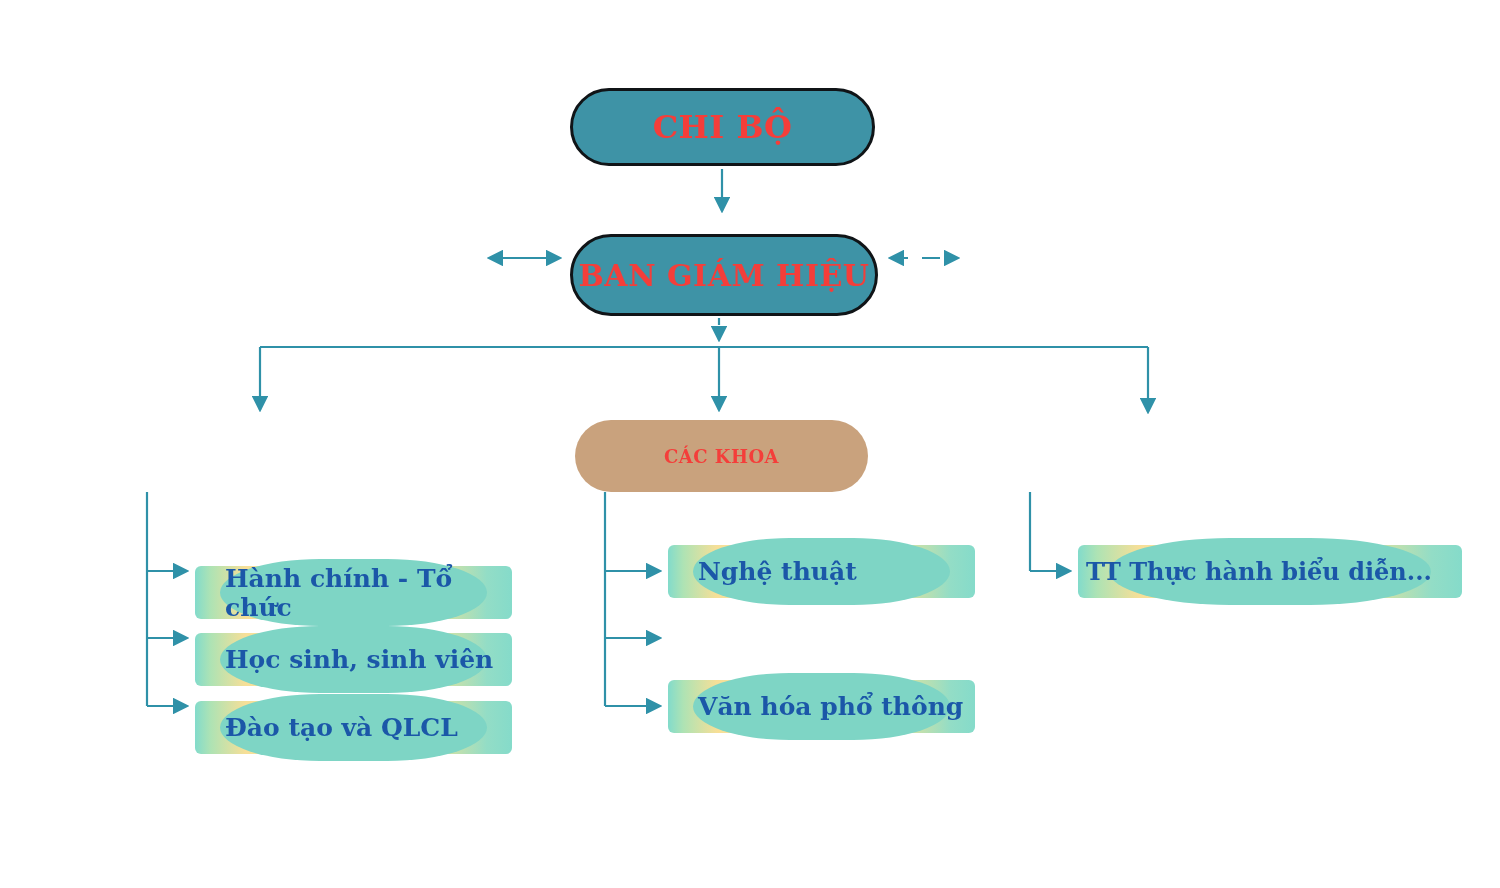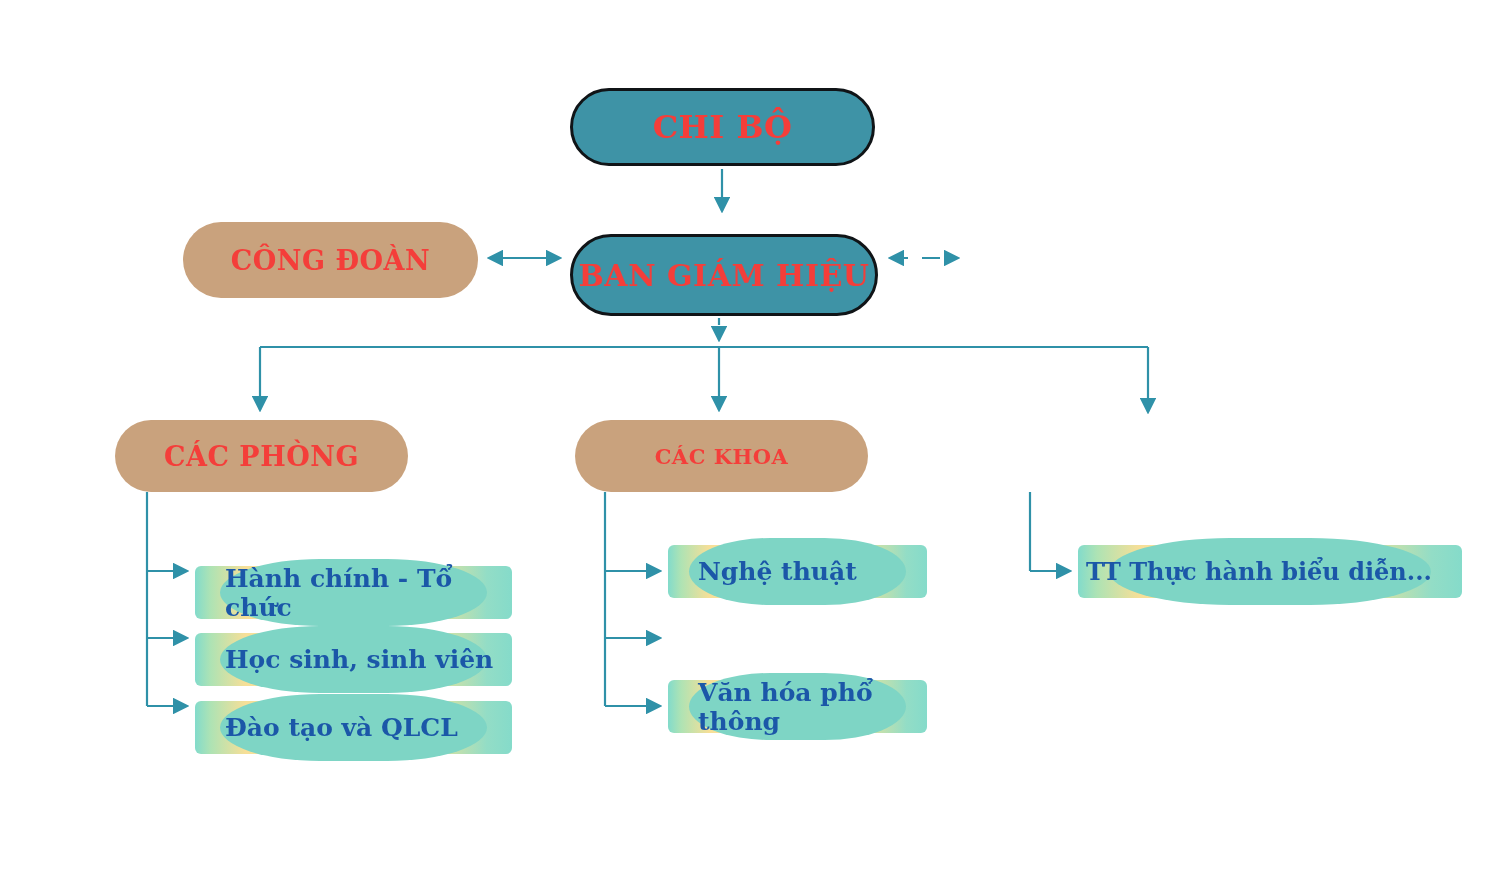--- a/index.html
+++ b/index.html
@@ -35,21 +35,21 @@
   }
   .pill-tan {
     background: #c9a27d;
     border-radius: 40px;
   }
   .root-node      { left: 570px; top:  88px; width: 305px; height: 78px; font-size: 32px; }
   .board-node     { left: 570px; top: 234px; width: 308px; height: 82px; font-size: 30px; }
   .union-node     { left: 183px; top: 222px; width: 295px; height: 76px; font-size: 27px; }
   .youth-node     { left: 968px; top: 224px; width: 295px; height: 74px; font-size: 26px; }
   .branch-0       { left: 115px; top: 420px; width: 293px; height: 72px; font-size: 27px; }
-  .branch-1       { left: 575px; top: 420px; width: 293px; height: 72px; font-size: 21px; }
+  .branch-1       { left: 575px; top: 420px; width: 293px; height: 72px; font-size: 18px; }
   .branch-2       { left: 1000px; top: 422px; width: 293px; height: 70px; font-size: 26px; }
   .leaf {
     position: absolute;
     height: 53px;
     display: flex;
     align-items: center;
     padding-left: 30px;
     box-sizing: border-box;
     font-weight: bold;
     font-size: 25px;
@@ -63,21 +63,21 @@
   .leaf::before {
     content: "";
     position: absolute;
     z-index: -1;
     left: 8%; right: 8%;
     top: -7px; bottom: -7px;
     background: #7ed5c5;
     border-radius: 45% / 60%;
   }
   .leaf.c0 { left: 195px;  width: 317px; margin-top: 21px; }
-  .leaf.c1 { left: 668px;  width: 259px; }
+  .leaf.c1 { left: 668px;  width: 307px; }
   .leaf.c2 { left: 1078px; width: 384px; font-size: 24px; padding-left: 8px; }
   .leaf.r0 { top: 545px; }
   .leaf.r1 { top: 612px; }
   .leaf.r2 { top: 680px; }
 </style>
 </head>
 <body>
 
 <div class="canvas">
 
@@ -116,30 +116,24 @@
 
       <line x1="1030" y1="492" x2="1030" y2="571"></line>
       <line x1="1030" y1="571" x2="1070" y2="571" marker-end="url(#ah)"></line>
     </g>
   </svg>
 
   <div class="node pill-teal root-node">
     <span>CHI BỘ</span>
   </div>
 
-  <div class="node pill-tan union-node">
-    <span>CÔNG ĐOÀN</span>
-  </div>
   <div class="node pill-teal board-node">
     <span>BAN GIÁM HIỆU</span>
   </div>
 
-  <div class="node pill-tan branch-0">
-    <span>CÁC PHÒNG</span>
-  </div>
   <div class="node pill-tan branch-1">
     <span>CÁC KHOA</span>
   </div>
 
   <div class="leaf c0 r0">
     <span>Hành chính - Tổ chức</span>
   </div>
   <div class="leaf c0 r2">
     <span>Đào tạo và QLCL</span>
   </div>

